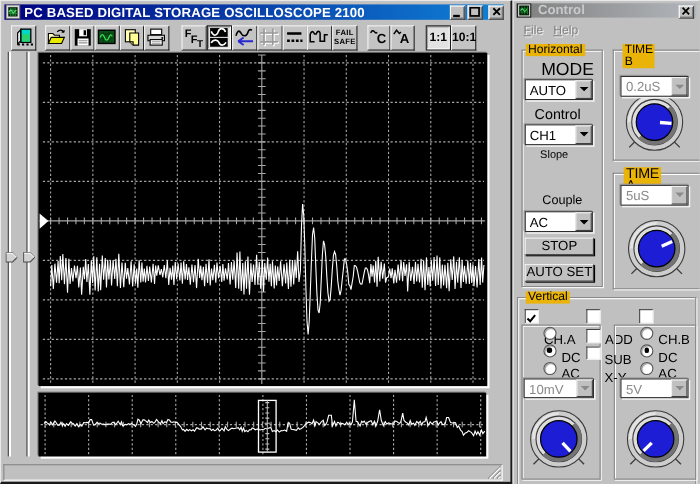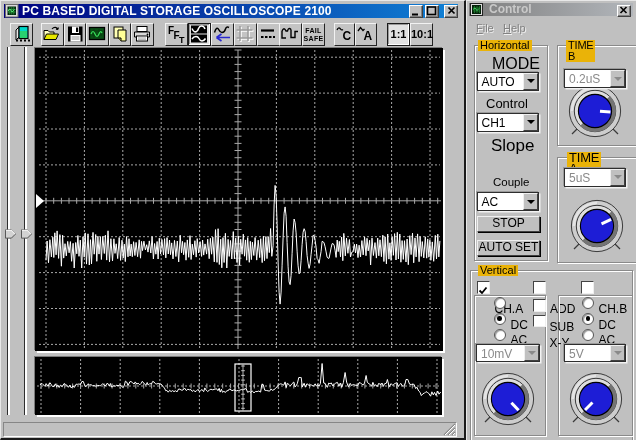--- a/index.html
+++ b/index.html
@@ -450,21 +450,21 @@
 <div class="lbl" style="left:492px;top:55px;font-size:16px">MODE</div>
 <div class="combo" style="left:476.5px;top:71.5px;width:62.5px">
       <span class="txt">AUTO</span>
       <span class="dd"></span>
     </div>
 <div class="lbl" style="left:486px;top:96px;font-size:13px">Control</div>
 <div class="combo" style="left:476.5px;top:112.5px;width:62.5px">
       <span class="txt">CH1</span>
       <span class="dd"></span>
     </div>
-<div class="lbl" style="left:491px;top:135.5px;font-size:17px">Slope</div>
+<div class="lbl" style="left:491px;top:135.5px;font-size:10px">Slope</div>
 <div class="lbl" style="left:493px;top:176px;font-size:11.5px">Couple</div>
 <div class="combo" style="left:476.5px;top:192px;width:62.5px">
       <span class="txt">AC</span>
       <span class="dd"></span>
     </div>
 <div class="pbtn" style="left:477px;top:215.5px;width:63px;height:16px;line-height:13px">STOP</div>
 <div class="pbtn" style="left:477px;top:239.5px;width:63px;height:16px;line-height:13px">AUTO SET</div>
 
 <div class="groupbox" style="left:557px;top:45px;width:79px;height:101px;border-right:none"></div>
 <div class="gblabel" style="left:566px;top:40px;font-size:11px;letter-spacing:-0.2px">TIME B</div>

